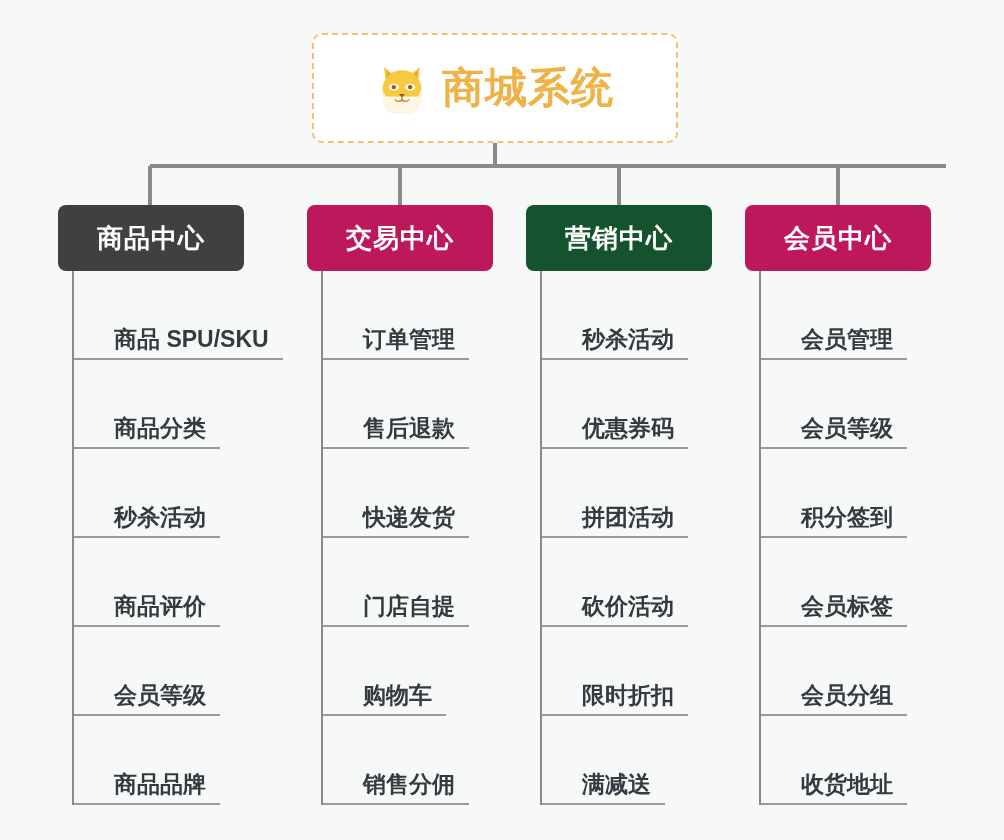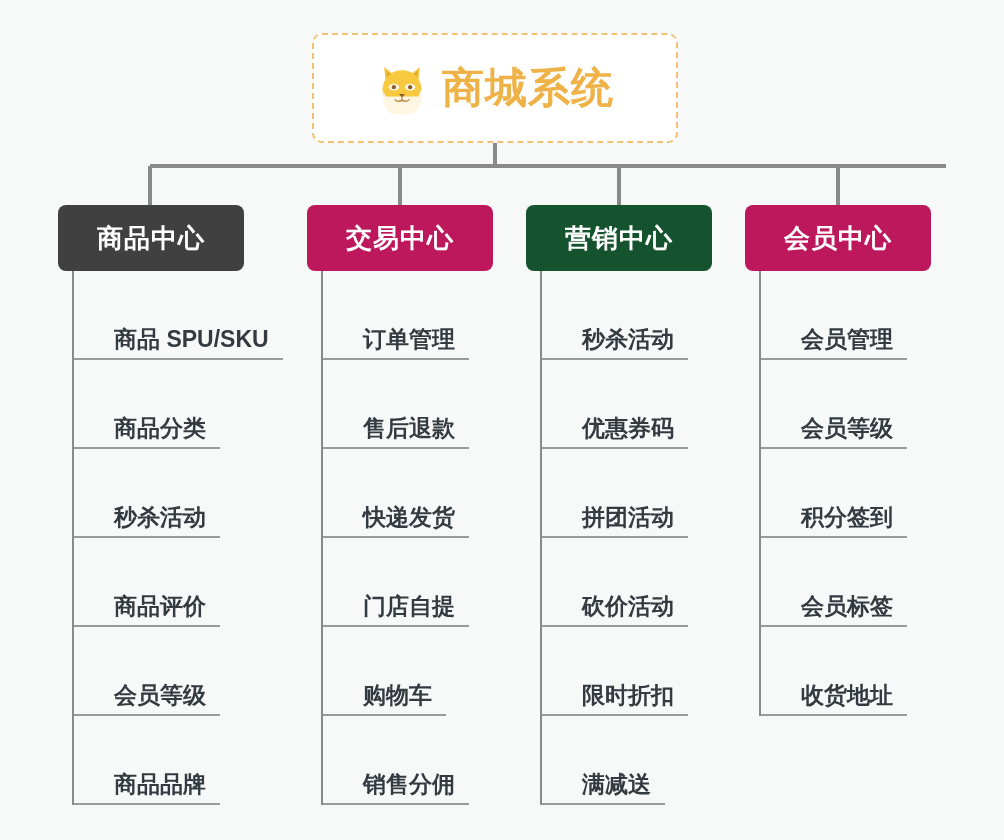--- a/index.html
+++ b/index.html
@@ -233,18 +233,21 @@
       <div class="leaf-item">
           <span class="leaf-label">会员等级</span>
         </div>
       <div class="leaf-item">
           <span class="leaf-label">积分签到</span>
         </div>
       <div class="leaf-item">
           <span class="leaf-label">会员标签</span>
         </div>
       <div class="leaf-item">
+          <span class="leaf-label">会员分组</span>
+        </div>
+      <div class="leaf-item">
           <span class="leaf-label">收货地址</span>
         </div>
     </div>
   </div>
 
 </div>
 
 </body></html>

